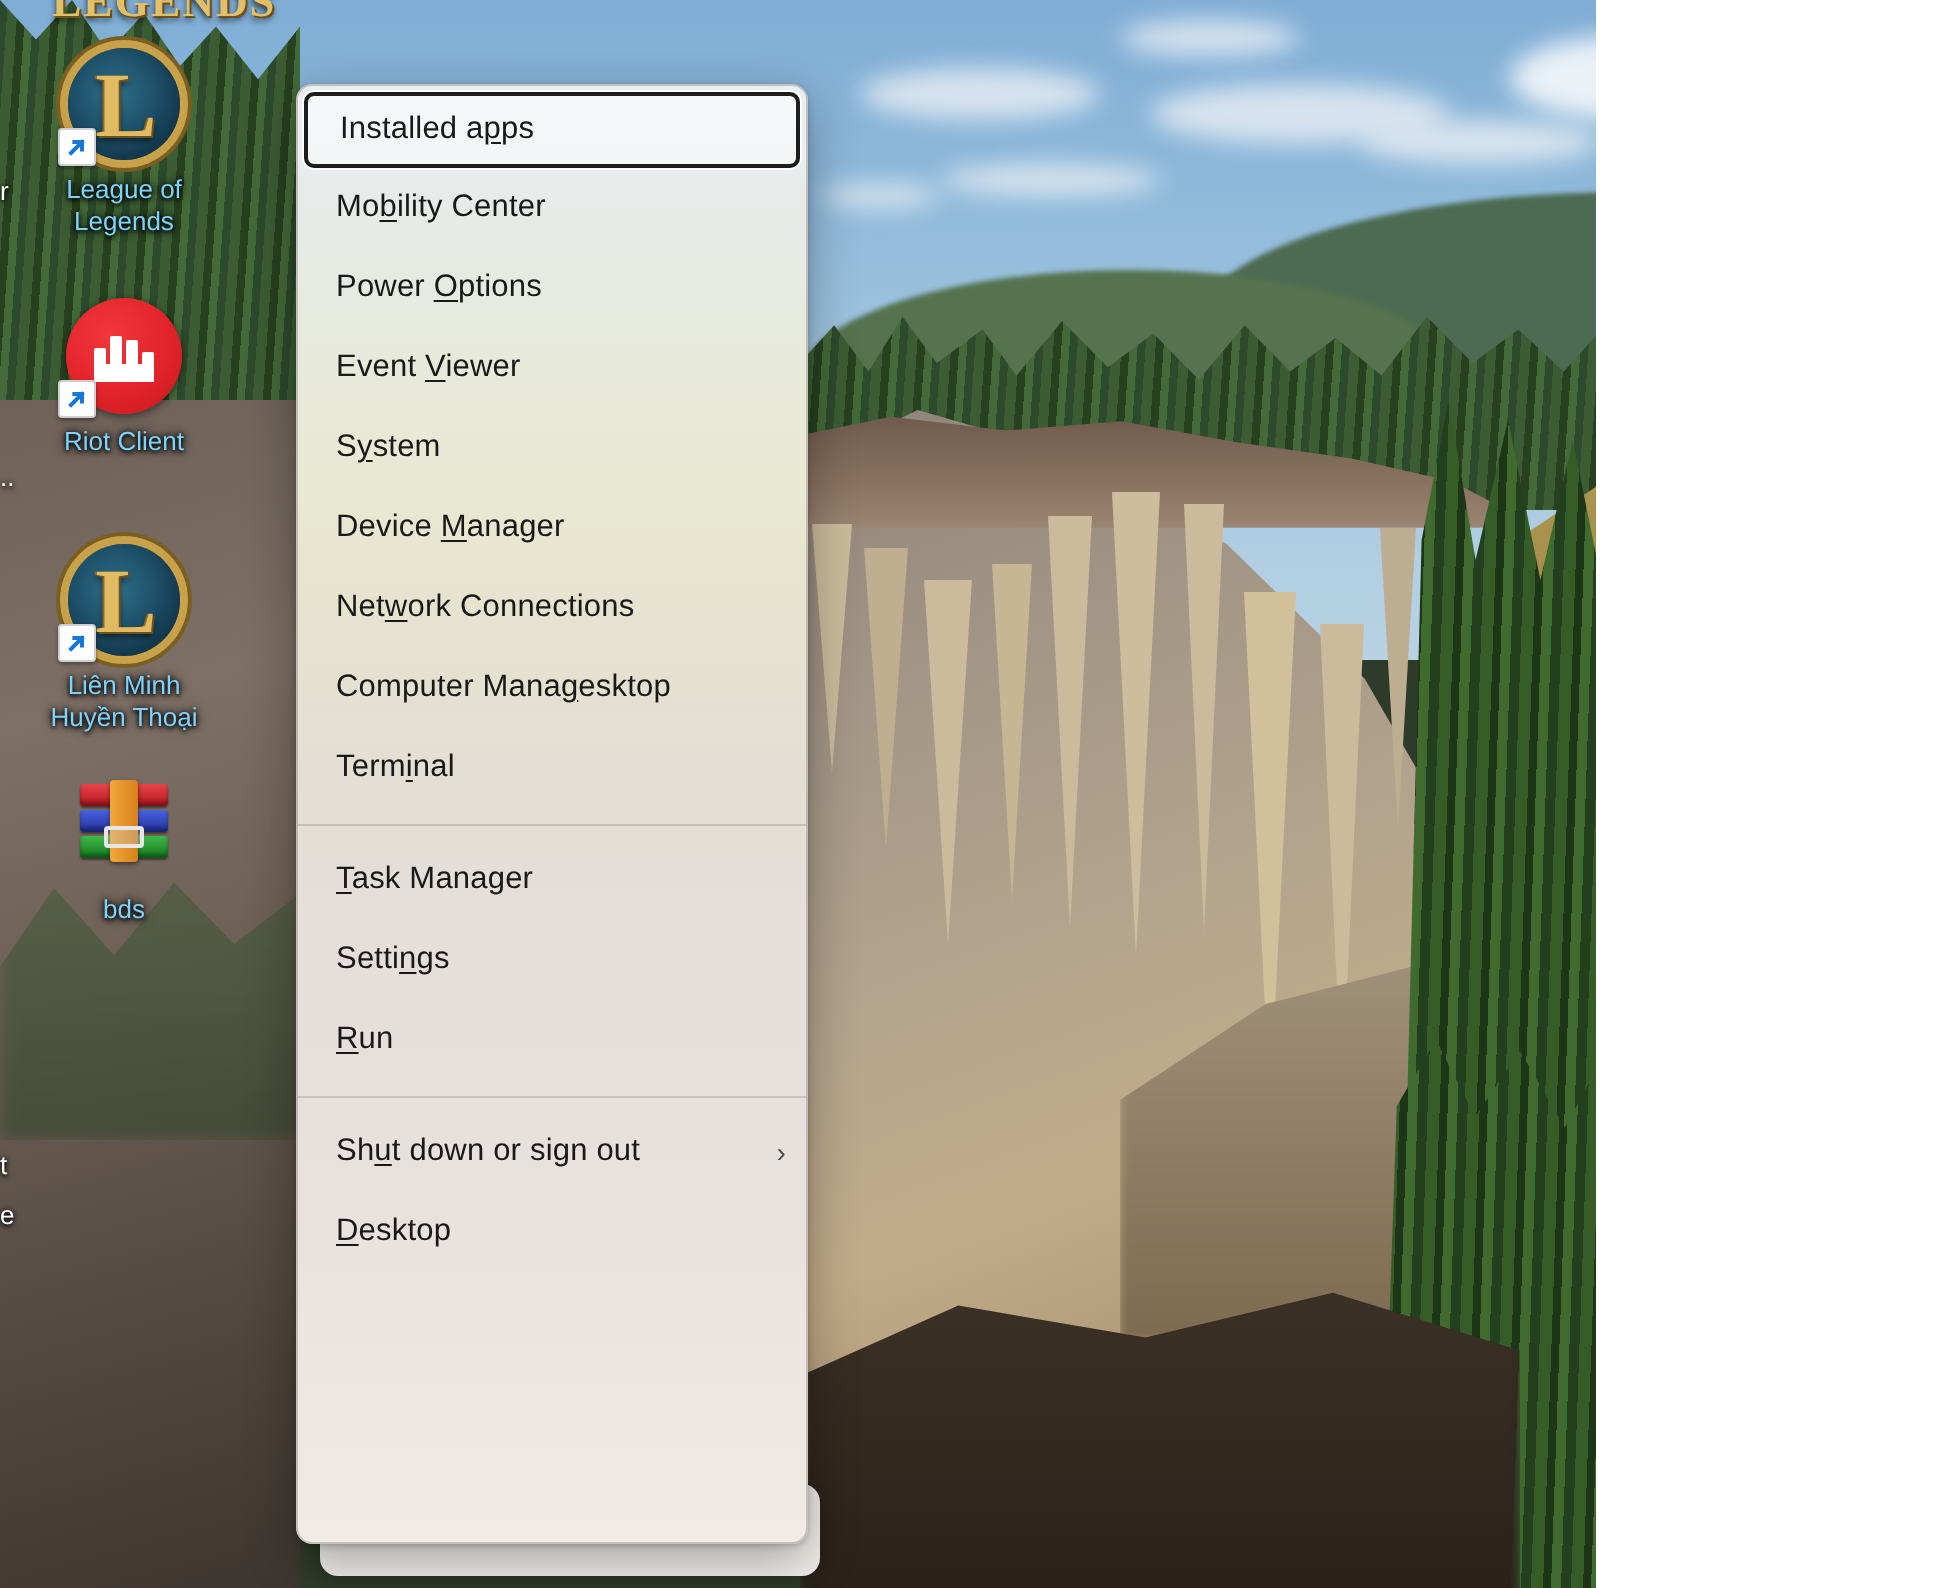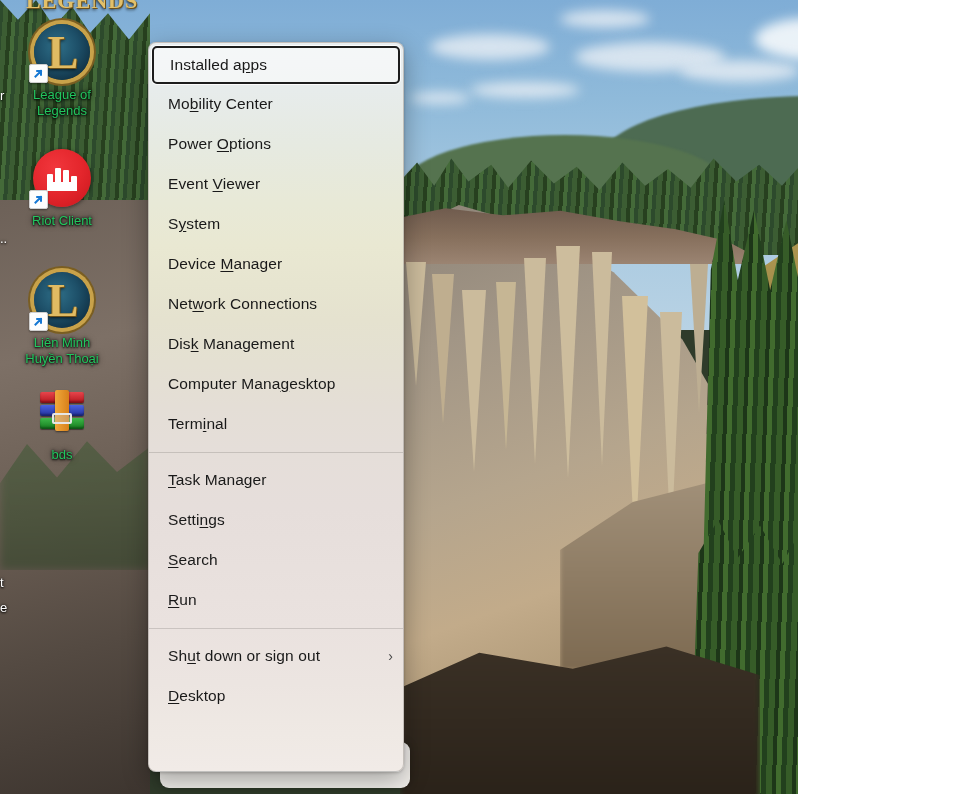--- a/index.html
+++ b/index.html
@@ -112,21 +112,21 @@
   }
   .dicon .glyphbox {
     width:60px; height:60px;
     margin:0 auto;
     position:relative;
   }
   .dicon .label {
     margin-top:5px;
     font-size:13px;
     line-height:16px;
-    color:#22c55e;
+    color:#7dd3fc;
     text-shadow:0 0 3px rgba(0,0,0,.95), 0 1px 2px rgba(0,0,0,.9), 0 0 6px rgba(0,0,0,.7);
     word-wrap:break-word;
   }
   
   .shortcut {
     position:absolute; left:-3px; bottom:-1px;
     width:19px; height:19px;
     background:#fdfdfd;
     border:1px solid #cfcfcf;
     border-radius:2px;
@@ -447,39 +447,33 @@
     <div class="mi">
       <span class="txt"><span>S</span><u>y</u><span>stem</span></span>
     </div>
     <div class="mi">
       <span class="txt"><span>Device </span><u>M</u><span>anager</span></span>
     </div>
     <div class="mi">
       <span class="txt"><span>Net</span><u>w</u><span>ork Connections</span></span>
     </div>
     <div class="mi">
-      <span class="txt"><span>Dis</span><u>k</u><span> Management</span></span>
-    </div>
-    <div class="mi">
       <span class="txt"><span>Computer Mana</span><u>g</u><span>esktop</span></span>
     </div>
     <div class="mi">
       <span class="txt"><span>Term</span><u>i</u><span>nal</span></span>
     </div>
 
     <div class="sep"></div>
 
     <div class="mi">
       <span class="txt"><span></span><u>T</u><span>ask Manager</span></span>
     </div>
     <div class="mi">
       <span class="txt"><span>Setti</span><u>n</u><span>gs</span></span>
-    </div>
-    <div class="mi">
-      <span class="txt"><span></span><u>S</u><span>earch</span></span>
     </div>
     <div class="mi">
       <span class="txt"><span></span><u>R</u><span>un</span></span>
     </div>
 
     <div class="sep"></div>
 
     <div class="mi">
       <span class="txt"><span>Sh</span><u>u</u><span>t down or sign out</span></span>
       <span class="chev">›</span>

